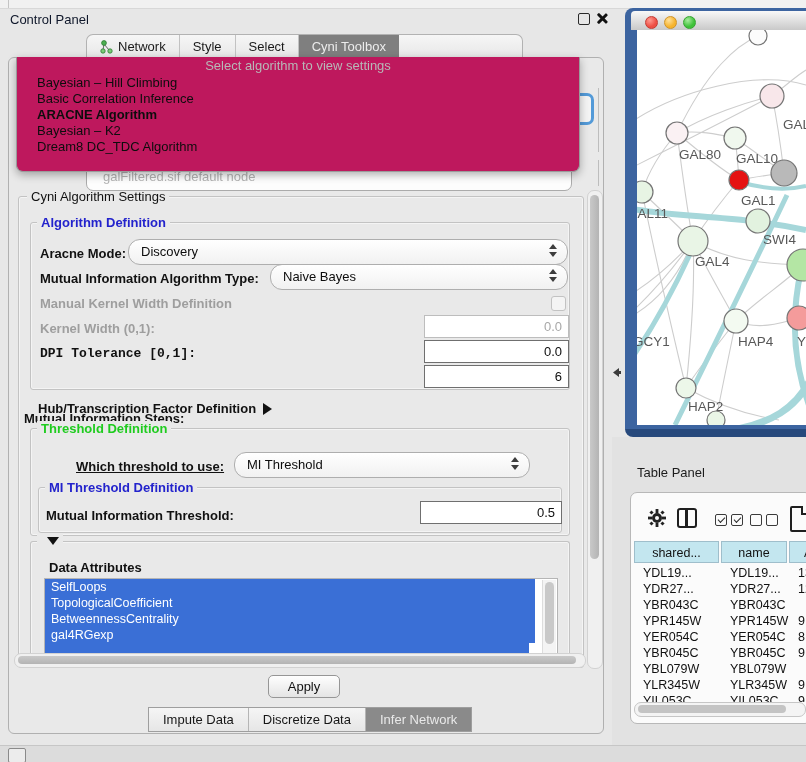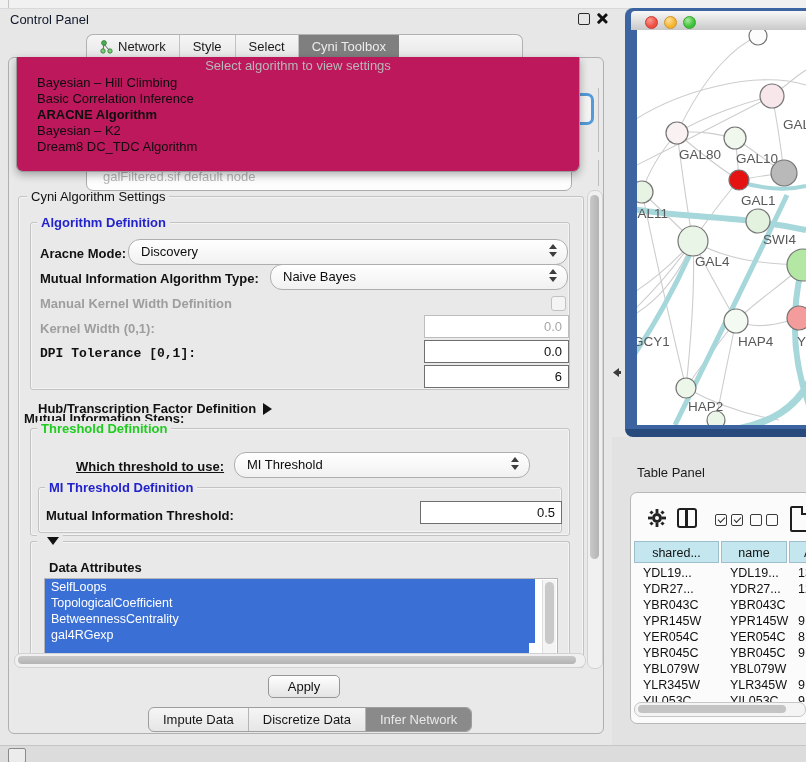--- a/index.html
+++ b/index.html
@@ -60,21 +60,21 @@
   .list-scroll{position:absolute;right:1px;top:1px;width:13px;height:73px;background:#f4f4f4;border-left:1px solid #ddd;}
   .list-thumb{position:absolute;left:1.5px;top:2px;width:9px;height:62px;background:#c9c9c9;border-radius:5px;}
   
   .vscroll{left:587px;top:190px;width:14px;height:477px;background:#f0f0f0;border:1px solid #d2d2d2;border-radius:7px;z-index:3;}
   .vthumb{position:absolute;left:1.5px;top:4px;width:9px;height:364px;background:linear-gradient(90deg,#c9c9c9,#b4b4b4);border-radius:5px;}
   .hscroll{left:14px;top:653px;width:570px;height:13px;background:#f0f0f0;border:1px solid #d2d2d2;border-radius:7px;z-index:3;}
   .hthumb{position:absolute;left:3px;top:1.5px;width:558px;height:8px;background:linear-gradient(#c9c9c9,#b4b4b4);border-radius:5px;}
   
   .apply{left:268px;top:675px;width:70px;height:21px;border:1px solid #969696;border-radius:5px;
          background:linear-gradient(#fefefe,#e4e4e4);font-size:13px;text-align:center;line-height:21px;}
-  .seg{left:148px;top:707px;height:23px;display:flex;border:1px solid #9e9e9e;border-radius:6px;overflow:hidden;background:linear-gradient(#f5f5f5,#e6e6e6);}
+  .seg{left:148px;top:707px;height:23px;display:flex;border:1px solid #9e9e9e;border-radius:0;overflow:hidden;background:linear-gradient(#f5f5f5,#e6e6e6);}
   .seg .s{padding:0 14px;font-size:13px;line-height:23px;color:#161616;border-right:1px solid #b5b5b5;}
   .seg .s:last-child{border-right:none;}
   .seg .s.sel{background:#8a8a8a;color:#e9e9e9;}
   
   .bottom-band{left:0;top:745px;width:806px;height:17px;background:#dcdcdc;border-top:1px solid #c6c6c6;}
   .bl-ico{left:8px;top:748px;width:16px;height:13px;border:1px solid #8a8a8a;border-radius:2px;background:#ececec;}
   .cursor{left:612px;top:367px;width:10px;height:11px;z-index:20;}
   
   .right-bg{left:612px;top:437px;width:194px;height:308px;background:#e2e2e2;}
   .tp-title{position:absolute;left:25px;top:28px;font-size:13px;color:#1c1c1c;}

